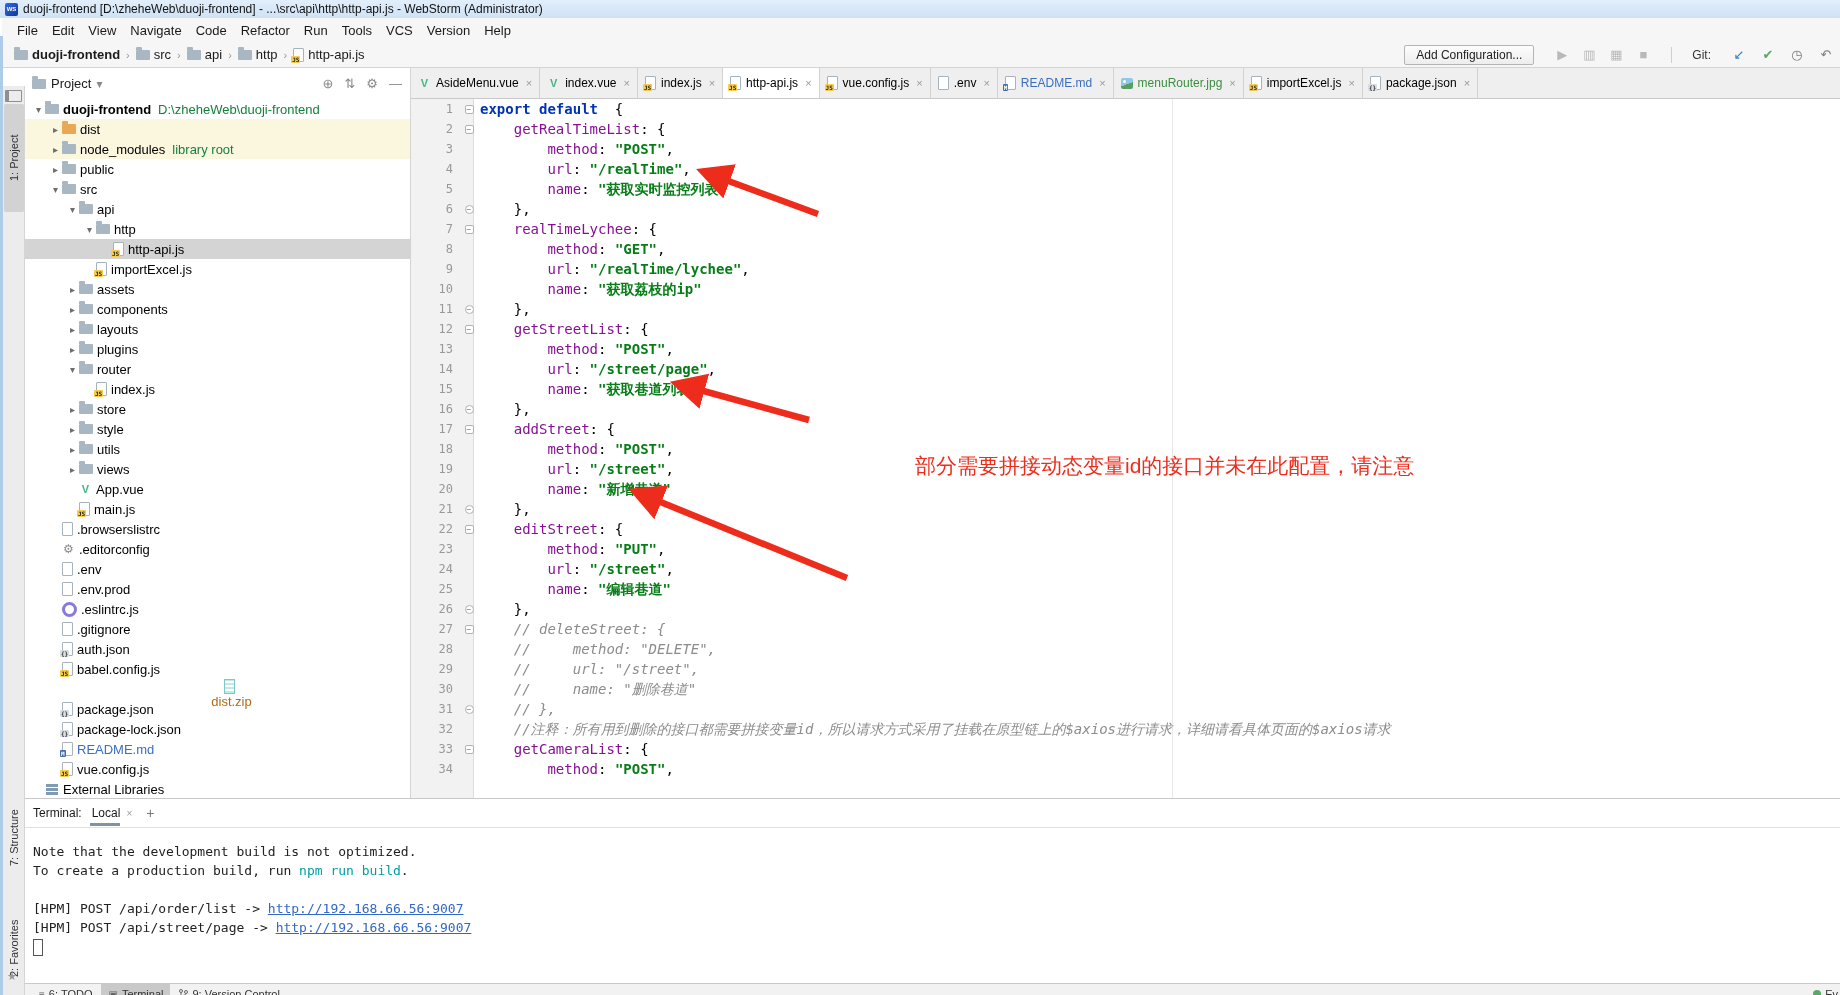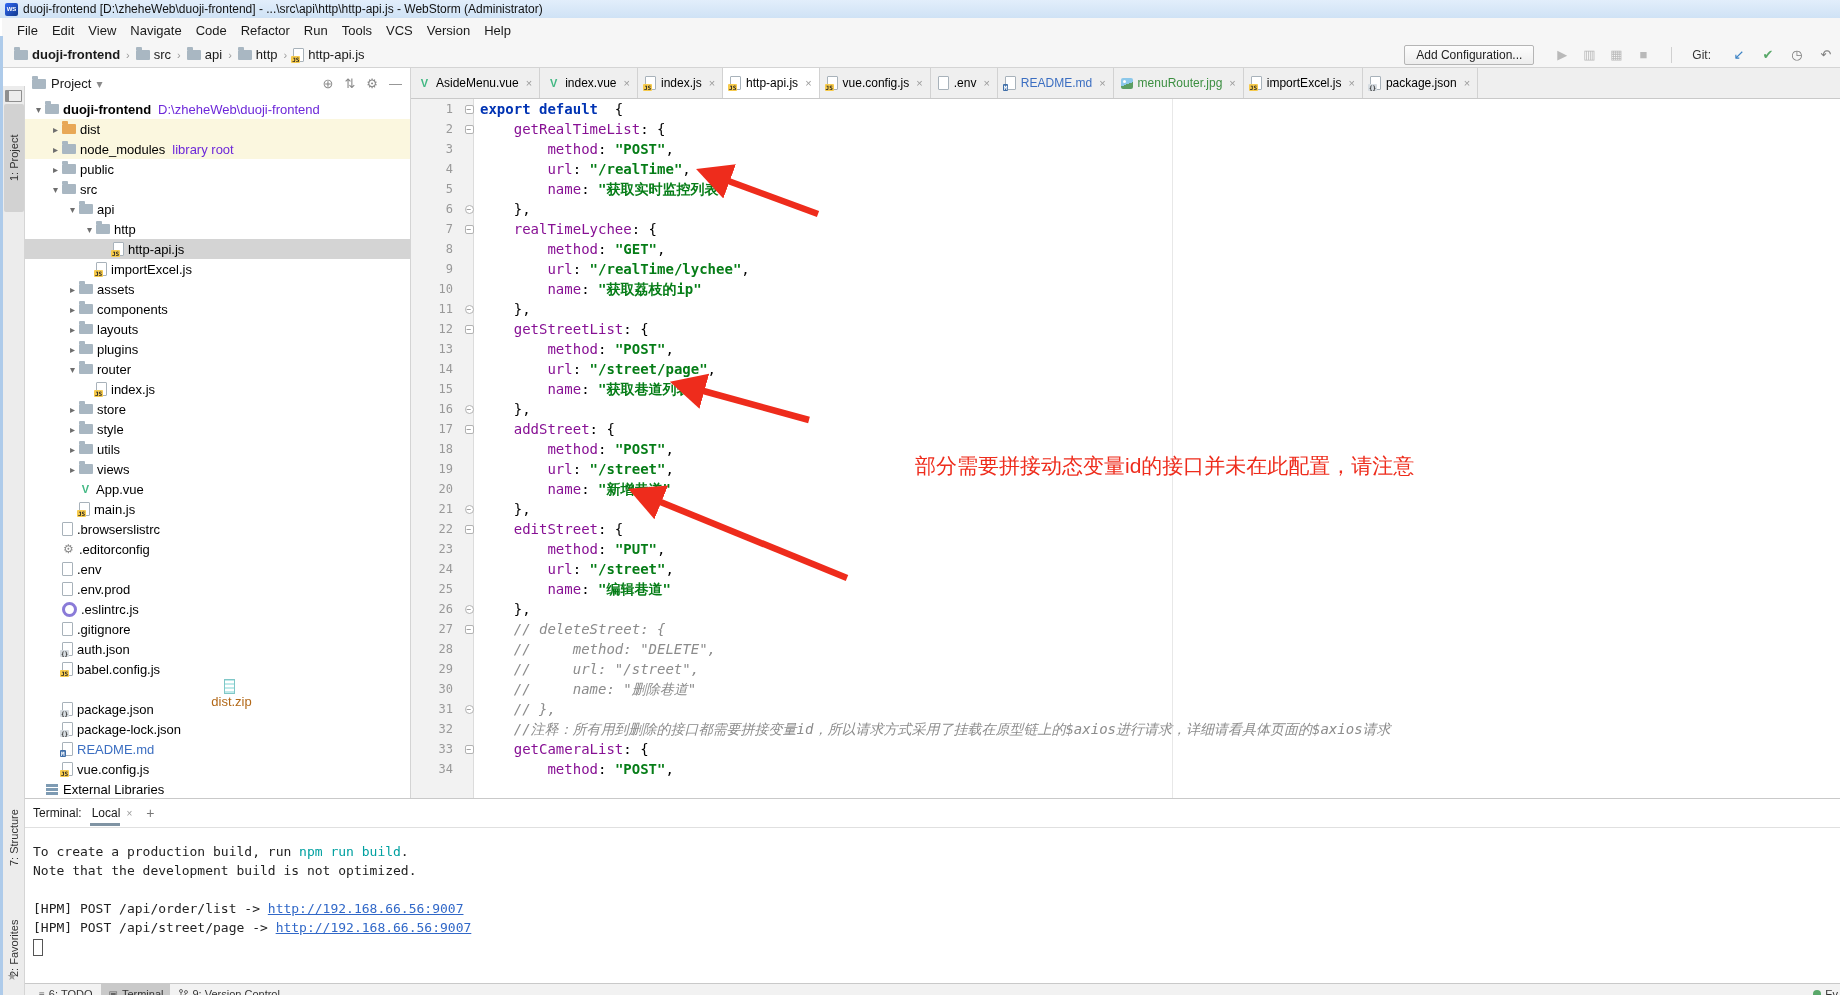--- a/index.html
+++ b/index.html
@@ -45,21 +45,21 @@
   .panel-head{height:31px;flex:none;display:flex;align-items:center;gap:5px;padding:0 8px;font-size:13px;}
   .panel-head .ph-ico{color:#8a8a8a;font-size:12px;}
   .panel-head .ph-right{margin-left:auto;display:flex;gap:11px;color:#8a8a8a;font-size:13px;}
   .tree{flex:1;overflow:hidden;font-size:13px;}
   .trow{height:20px;display:flex;align-items:center;white-space:nowrap;}
   .trow.sel{background:#d4d4d4;}
   .trow.hl{background:#fbf7df;}
   .chev{width:13px;flex:none;color:#6e6e6e;font-size:10px;text-align:center;}
   .tlabel{margin-left:4px;color:#000;}
   .tlabel.bold{font-weight:bold;}
-  .textra{margin-left:7px;color:#6d28d9;}
+  .textra{margin-left:7px;color:#15803d;}
   
   .ic{display:inline-flex;align-items:center;justify-content:center;flex:none;position:relative;}
   .ic-folder{width:14px;height:10px;background:#a9b7c2;border-radius:1px;position:relative;}
   .ic-folder::before{content:"";position:absolute;top:-3px;left:0;width:6px;height:3px;background:#a9b7c2;border-radius:1px 1px 0 0;}
   .ic-folderx{background:#e8a856;}
   .ic-folderx::before{background:#e8a856;}
   .icfile{width:11px;height:14px;background:#fff;border:1px solid #a8b2ba;border-radius:1px;position:relative;box-sizing:border-box;}
   .icfile .badge{position:absolute;left:-3px;bottom:-2px;font-size:6px;font-weight:bold;line-height:7px;
                  padding:0 1px;background:#f7cb4d;color:#222;border-radius:1px;font-family:"DejaVu Sans Mono",monospace;}
   .badge.b-json{background:#d7dde2;color:#333;}
@@ -522,22 +522,22 @@
       <div class="term-head">
         <span>Terminal:</span>
         <span class="term-tab">
           <span>Local</span>
           <span class="term-x">×</span>
           <span class="u"></span>
         </span>
         <span class="term-plus">+</span>
       </div>
       <div class="term-body" id="termbody">
+          <div class="term-line"><span>Note that the development build is not optimized.</span></div>
           <div class="term-line"><span>To create a production build, run </span><span class="t-cmd">npm run build</span><span>.</span></div>
-          <div class="term-line"><span>Note that the development build is not optimized.</span></div>
           <div class="term-line"> </div>
           <div class="term-line"><span>[HPM] POST /api/order/list -&gt; </span><span class="t-link">http://192.168.66.56:9007</span></div>
           <div class="term-line"><span>[HPM] POST /api/street/page -&gt; </span><span class="t-link">http://192.168.66.56:9007</span></div>
           <div class="term-line"><span class="cursor"></span></div>
         </div>
 
     </div>
 
     <div class="statusbar" id="statusbar">
         <div class="sb-item">

